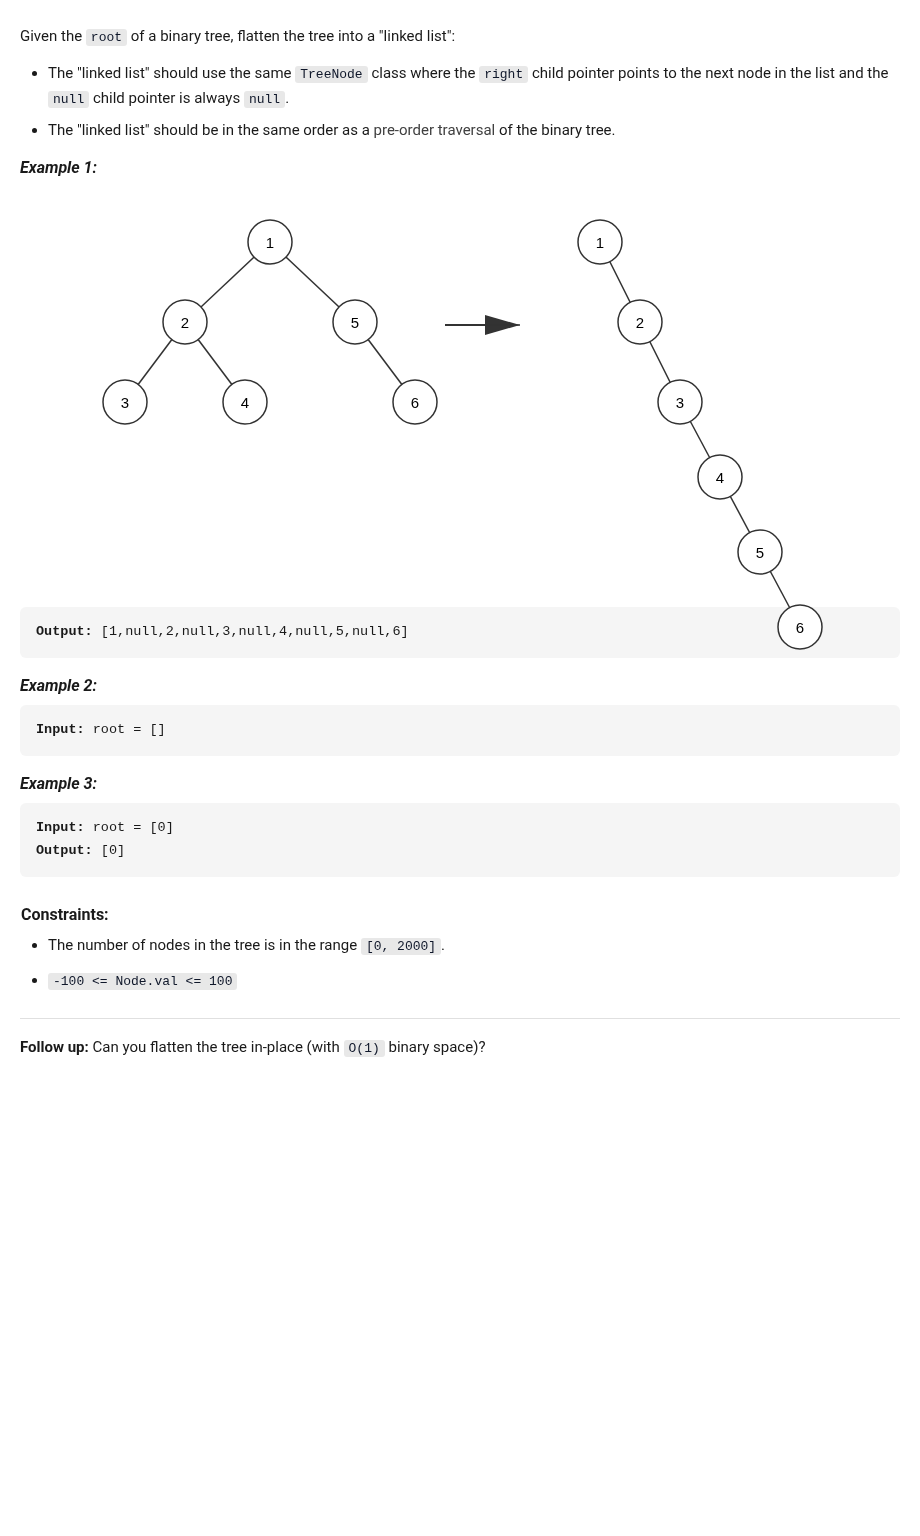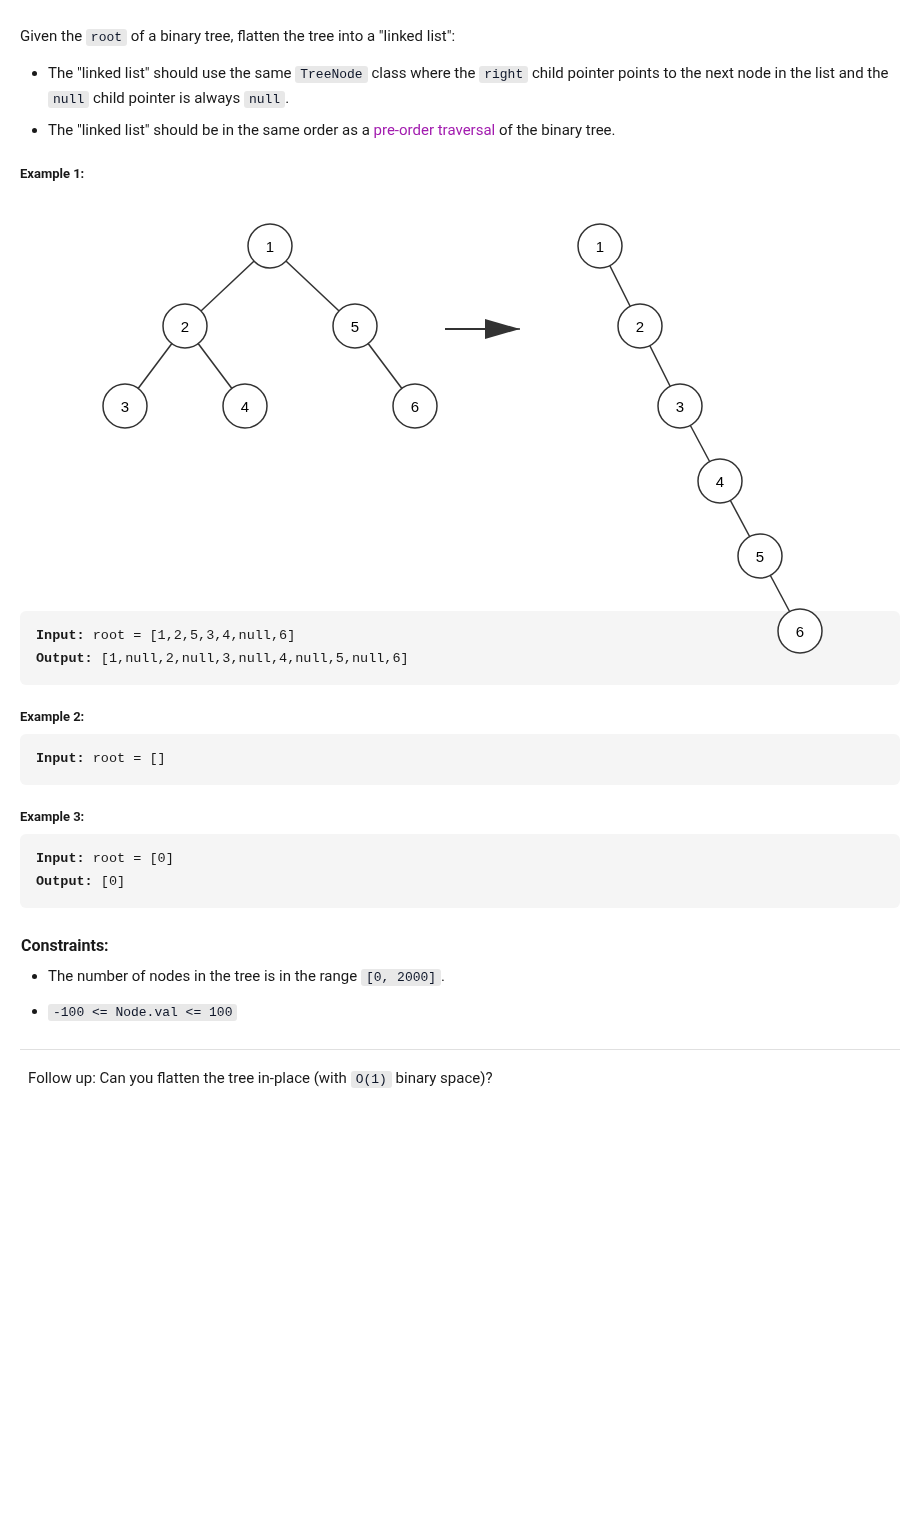--- a/index.html
+++ b/index.html
@@ -18,37 +18,38 @@
     }
     .inline-code {
       font-family: "SFMono-Regular", Consolas, "Liberation Mono", Menlo, monospace;
       font-size: 13px;
       background: #e8e8e8;
       padding: 1px 5px;
       border-radius: 3px;
       color: #0f172a;
     }
     .inline-link {
-      color: #a21caf;
+      color: #404040;
       text-decoration: none;
     }
     ul.bullet-list {
       list-style: disc;
       margin-left: 28px;
       margin-bottom: 8px;
     }
     ul.bullet-list li {
       margin-bottom: 8px;
       font-size: 15px;
       line-height: 1.6;
     }
     .example-title {
       font-weight: 700;
-      font-size: 13px;
-      margin: 24px 0 10px 0;
+      font-size: 16px;
+      margin: 16px 0 10px 0;
+      font-style: italic;
     }
     .example-box {
       background: #f5f5f5;
       border-radius: 6px;
       padding: 14px 16px;
       margin-bottom: 18px;
       font-family: "SFMono-Regular", Consolas, "Liberation Mono", Menlo, monospace;
       font-size: 13.5px;
       line-height: 1.7;
     }
@@ -80,22 +81,21 @@
       line-height: 1.8;
     }
     .follow-up {
       font-size: 15px;
       line-height: 1.6;
       margin-top: 24px;
       padding-top: 16px;
       border-top: 1px solid #e0e0e0;
     }
     .follow-up .label {
-      font-weight: 400;
-      margin-left: 8px;
+      font-weight: 700;
     }
   </style>
 </head>
 <body>
 
 <p class="problem-text">
   <span>Given the</span>
   <code class="inline-code">root</code>
   <span>of a binary tree, flatten the tree into a "linked list":</span>
 </p>
@@ -162,25 +162,20 @@
 
     <circle cx="730" cy="365" r="22" fill="white" stroke="#333" stroke-width="1.5"></circle>
     <text x="730" y="371" text-anchor="middle" font-size="15" font-family="sans-serif" font-weight="500">5</text>
 
     <circle cx="770" cy="440" r="22" fill="white" stroke="#333" stroke-width="1.5"></circle>
     <text x="770" y="446" text-anchor="middle" font-size="15" font-family="sans-serif" font-weight="500">6</text>
   </svg>
 </div>
 
 <div class="example-box">
-  <div>
-    <span class="label">Input:</span>
-    <span> </span>
-    <span>root = [1,2,5,3,4,null,6]</span>
-  </div>
   <div>
     <span class="label">Output:</span>
     <span> </span>
     <span>[1,null,2,null,3,null,4,null,5,null,6]</span>
   </div>
 </div>
 
 <p class="example-title">Example 2:</p>
 <div class="example-box">
   <div>

